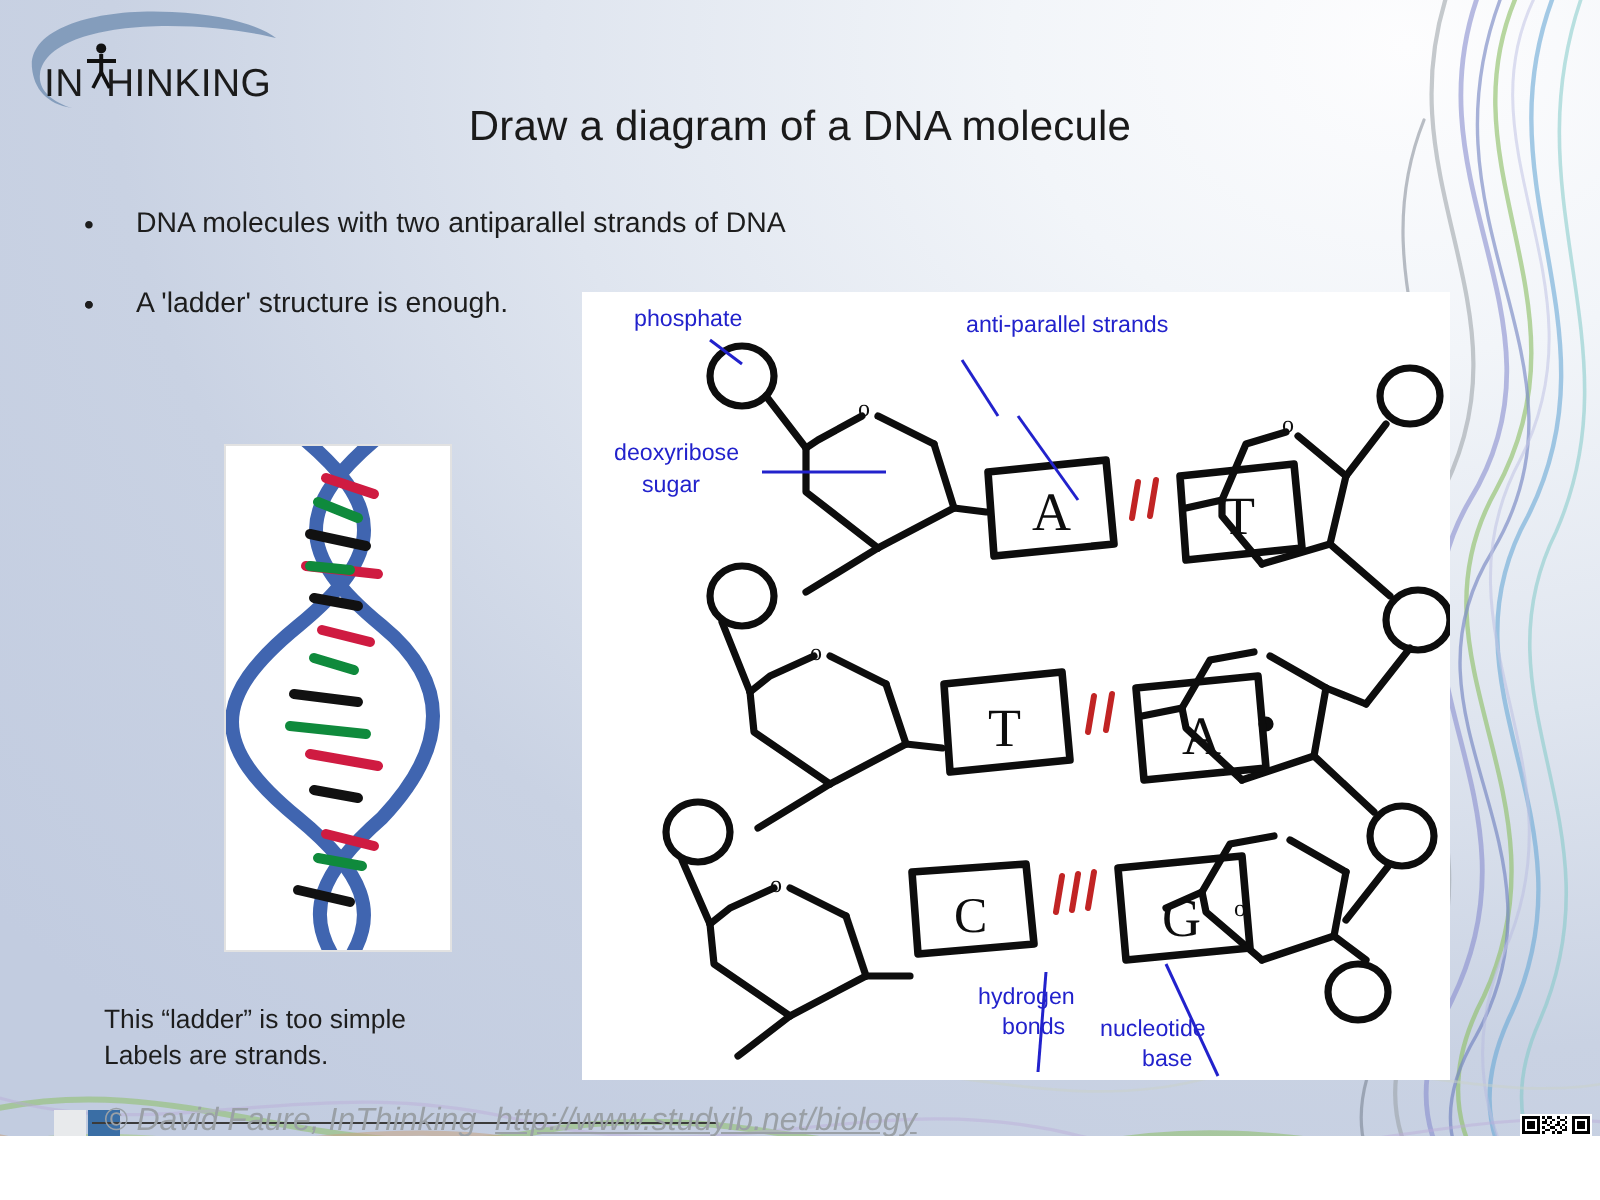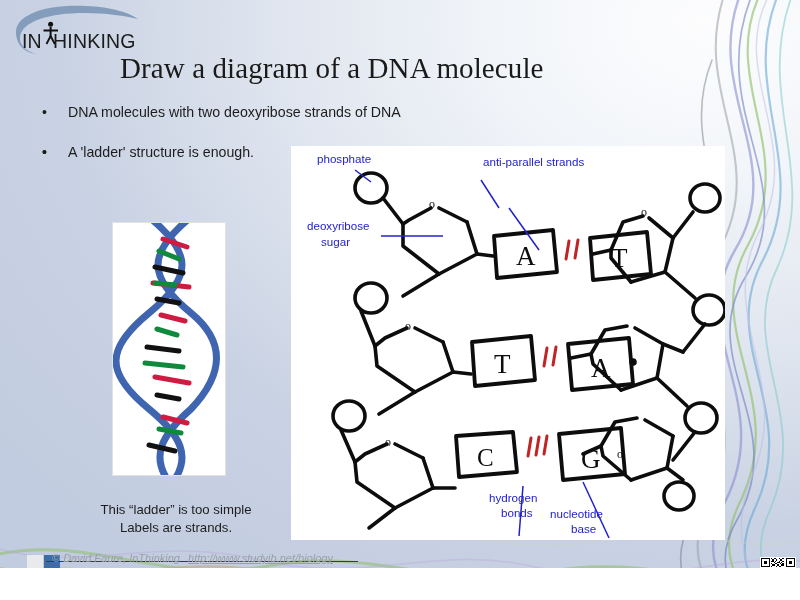--- a/index.html
+++ b/index.html
@@ -15,58 +15,58 @@
   }
   .bg-svg{position:absolute;left:0;top:0;width:800px;height:600px;pointer-events:none;}
 
   
   #logo{position:absolute;left:8px;top:4px;width:150px;height:56px;}
   #logo svg{display:block;}
 
   
   #title{
     position:absolute;left:120px;top:52px;width:560px;
-    text-align:left;font-size:29px;color:#1a1a1a;
-    font-weight:400;letter-spacing:.1px;font-family:Liberation Serif, serif;
+    text-align:center;font-size:21px;color:#1a1a1a;
+    font-weight:400;letter-spacing:.1px;
   }
 
   
   #bullets{position:absolute;left:34px;top:104px;width:430px;}
   .bullet{position:relative;padding-left:34px;margin-bottom:22px;
           font-size:14.2px;color:#1d1d1d;line-height:1.25;}
   .bullet .dot{position:absolute;left:8px;top:0px;font-size:14px;color:#1d1d1d;}
 
   
   #helix-box{
     position:absolute;left:112px;top:222px;width:112px;height:252px;
     background:#ffffff;border:1px solid #e2e2e2;overflow:hidden;
   }
   #helix-box svg{display:block;}
 
   
   #caption{
-    position:absolute;left:52px;top:501px;width:248px;text-align:center;
+    position:absolute;left:52px;top:501px;width:248px;text-align:left;
     font-size:13.2px;color:#1d1d1d;line-height:1.35;
   }
 
   
   #diagram{
     position:absolute;left:291px;top:146px;width:434px;height:394px;
     background:#ffffff;overflow:hidden;
   }
   #diagram svg{display:block;}
 
   
   #footer-rule{
     position:absolute;left:46px;top:561px;width:312px;height:0;
     border-top:1px solid #3b3b3b;
   }
   #footer-text{
     position:absolute;left:52px;top:552px;width:330px;
-    font-size:11px;font-style:italic;color:#9aa0a6;white-space:nowrap;
+    font-size:16px;font-style:italic;color:#9aa0a6;white-space:nowrap;
   }
   #footer-text .url{text-decoration:underline;margin-left:5px;}
 
   #corner-logo{position:absolute;left:27px;top:555px;width:34px;height:34px;}
   #corner-logo div{position:absolute;width:16px;height:16px;}
   .sq-tl{left:0;top:0;background:#e8eaec;}
   .sq-tr{left:17px;top:0;background:#3a6ea5;}
   .sq-bl{left:0;top:17px;background:#fdfdfd;}
   .sq-br{left:17px;top:17px;background:#eef0f2;}
 
@@ -112,21 +112,21 @@
         <path d="M42.6 32 L38.5 40 M42.6 32 L46.8 40" stroke="#111" stroke-width="1.8" fill="none"></path>
       </g>
     </svg>
   </div>
 
   <div id="title">Draw a diagram of a DNA molecule</div>
 
   <div id="bullets">
     <div class="bullet">
       <span class="dot">•</span>
-      <span>DNA molecules with two deoxyribose strands of DNA</span>
+      <span>DNA molecules with two antiparallel strands of DNA</span>
     </div>
     <div class="bullet">
       <span class="dot">•</span>
     </div>
     <div class="bullet">
       <span class="dot">•</span>
       <span>A 'ladder' structure is enough.</span>
     </div>
   </div>
 

